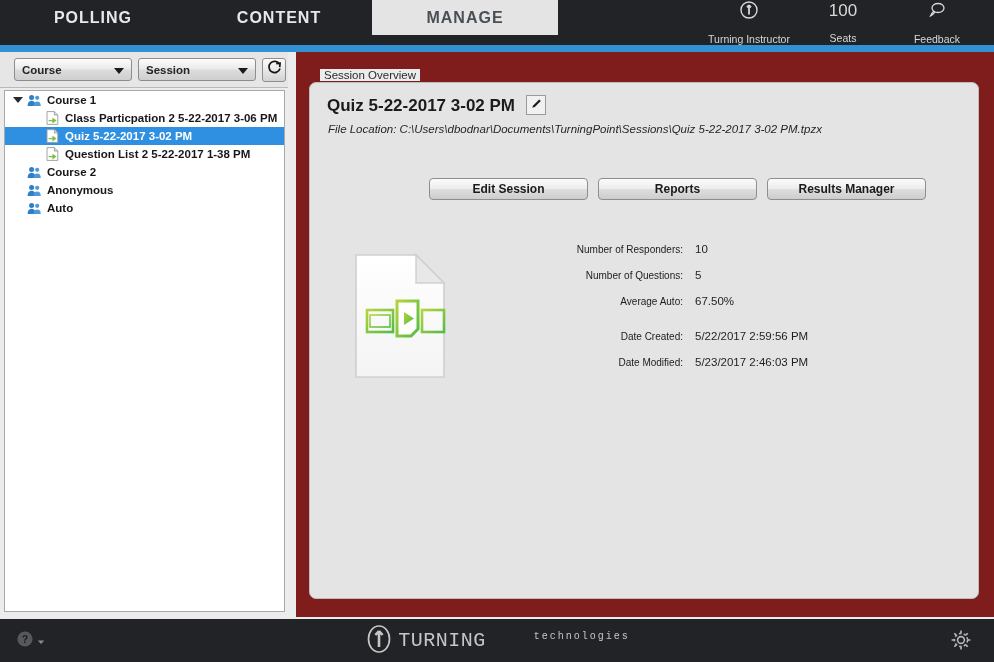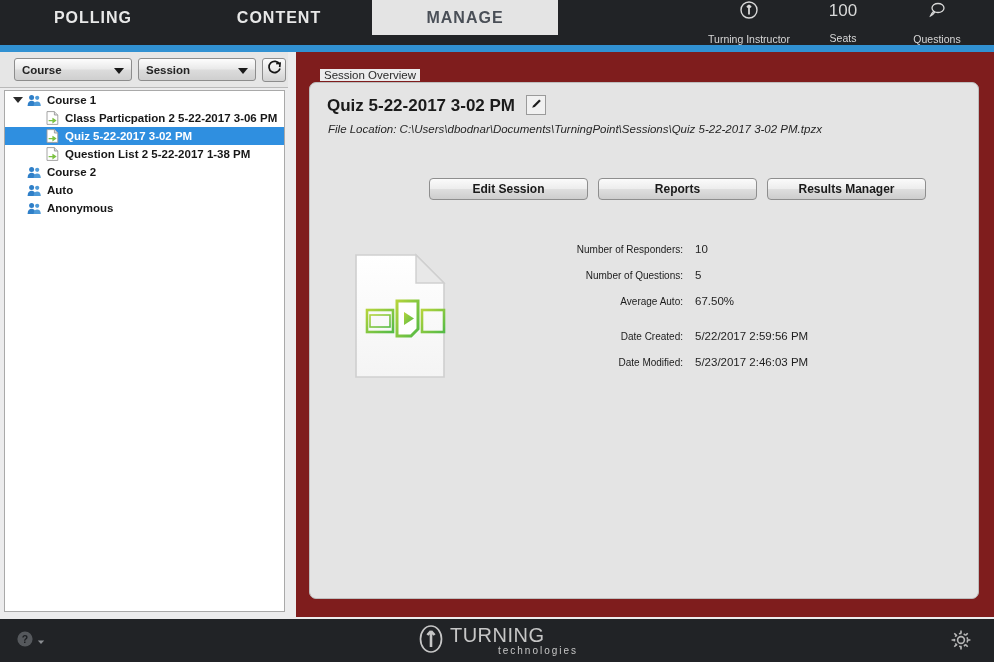--- a/index.html
+++ b/index.html
@@ -157,21 +157,21 @@
     background: #212326;
   }
   .footer-help {
     position: absolute; left: 16px; top: 11px;
     display: flex; align-items: center; gap: 3px; cursor: pointer;
   }
   .footer-logo {
     position: absolute; left: 0; top: 0; width: 994px; height: 43px;
     display: flex; align-items: center; justify-content: center; gap: 4px;
   }
-  .logo-text { display: flex; flex-direction: column; line-height: 1; }
+  .logo-text { display: flex; line-height: 1; font-family: Liberation Mono, monospace; }
   .logo-main {
     font-size: 20px; color: #c6c6c6; letter-spacing: 0.5px;
   }
   .logo-sub {
     font-size: 10px; color: #c6c6c6; letter-spacing: 2px; margin-top: 1px; padding-left: 48px;
   }
   .footer-gear {
     position: absolute; right: 22px; top: 10px; cursor: pointer;
   }
 </style>
@@ -209,21 +209,21 @@
         <span class="hdr-label">Seats</span>
       </div>
 
       <div class="hdr-item">
         <span class="hdr-icon">
           <svg width="20" height="18" viewBox="0 0 20 18">
             <ellipse cx="11" cy="7" rx="6" ry="4.5" fill="none" stroke="#d8d8d8" stroke-width="1.3"></ellipse>
             <path d="M7 10 C5 12 4 13.5 3.5 15 C5.5 14 7 12.5 8 11" fill="none" stroke="#d8d8d8" stroke-width="1.3"></path>
           </svg>
         </span>
-        <span class="hdr-label">Questions</span>
+        <span class="hdr-label">Feedback</span>
       </div>
     </div>
   </div>
   <div class="accent-bar"></div>
 
   <div class="left-pane">
     <div class="toolbar">
       <div class="combo">
         <span class="combo-label">Course</span>
         <span class="combo-arrow"></span>
@@ -308,34 +308,34 @@
       <div class="tree-row lvl0">
         <span class="twisty"></span>
         <span class="tree-icon">
           <svg width="15" height="13" viewBox="0 0 15 13">
             <circle cx="4.6" cy="3.4" r="2.5" fill="#2f7fc8"></circle>
             <path d="M0.6 12 C0.6 8.4 2.4 6.8 4.6 6.8 C6.8 6.8 8.6 8.4 8.6 12 Z" fill="#2f7fc8"></path>
             <circle cx="10.2" cy="3.8" r="2.1" fill="#4e9ad8"></circle>
             <path d="M6.6 12 C6.6 8.9 8.2 7.6 10.2 7.6 C12.2 7.6 13.8 8.9 13.8 12 Z" fill="#4e9ad8"></path>
           </svg>
         </span>
-        <span class="tree-text">Auto</span>
+        <span class="tree-text">Anonymous</span>
       </div>
 
       <div class="tree-row lvl0">
         <span class="twisty"></span>
         <span class="tree-icon">
           <svg width="15" height="13" viewBox="0 0 15 13">
             <circle cx="4.6" cy="3.4" r="2.5" fill="#2f7fc8"></circle>
             <path d="M0.6 12 C0.6 8.4 2.4 6.8 4.6 6.8 C6.8 6.8 8.6 8.4 8.6 12 Z" fill="#2f7fc8"></path>
             <circle cx="10.2" cy="3.8" r="2.1" fill="#4e9ad8"></circle>
             <path d="M6.6 12 C6.6 8.9 8.2 7.6 10.2 7.6 C12.2 7.6 13.8 8.9 13.8 12 Z" fill="#4e9ad8"></path>
           </svg>
         </span>
-        <span class="tree-text">Anonymous</span>
+        <span class="tree-text">Auto</span>
       </div>
     </div>
   </div>
 
   <div class="right-pane">
     <div class="group-label">Session Overview</div>
 
     <div class="group-box">
       <div class="session-title">Quiz 5-22-2017 3-02 PM</div>
 

